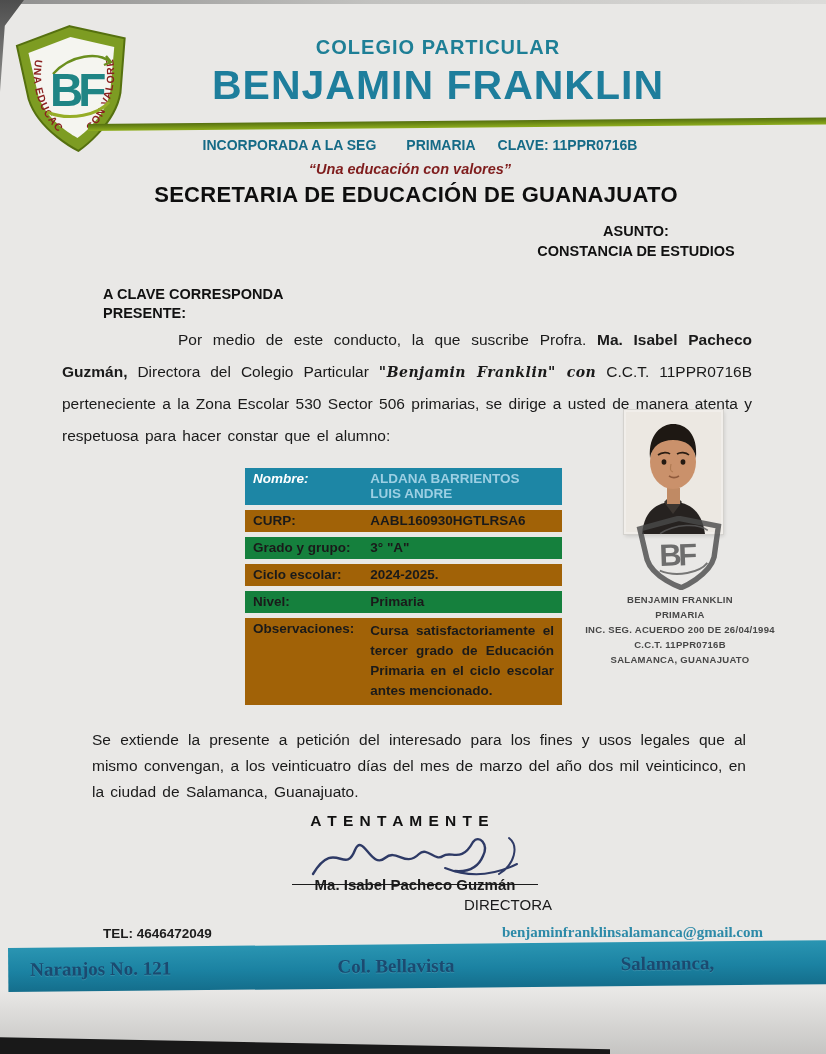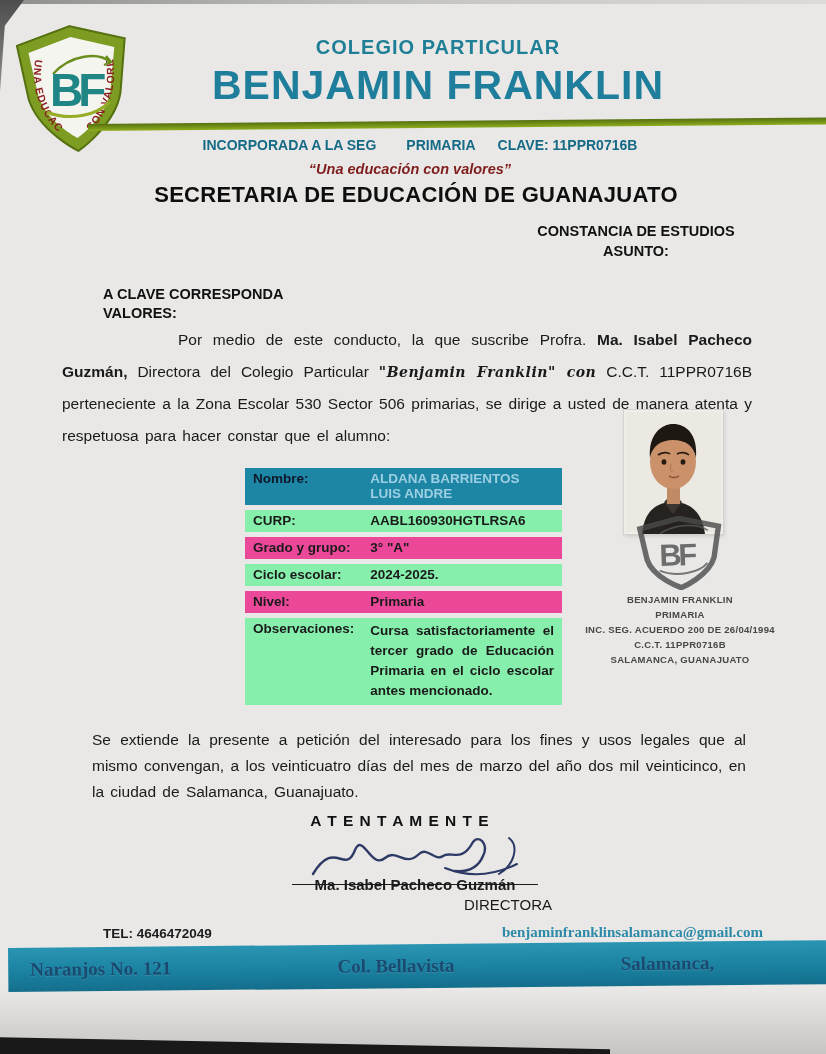--- a/index.html
+++ b/index.html
@@ -51,24 +51,24 @@
   .stamp { position:absolute; left:566px; top:516px; width:228px; text-align:center; color:#474747; }
   .stamp-shield { opacity:.8; transform:rotate(-2deg); }
   .stamp-lines { font-size:9.5px; font-weight:700; line-height:15px; letter-spacing:.3px; margin-top:-2px; }
 
   
   .stable { position:absolute; left:245px; top:463px; width:317px;
     border-collapse:separate; border-spacing:0 5px; font-size:13.5px; }
   .stable td { padding:3px 8px 4px 8px; vertical-align:top; font-weight:700; }
   .stable td.lab { width:106px; white-space:nowrap; }
   .row-head td { background:#1d86a5; }
-  .row-head .lab { color:#0f172a; }
+  .row-head .lab { color:#ffffff;font-style:italic; }
   .row-head .val { color:#9ccfe3;margin-left:37px; }
-  .row-a td { background:#86efac; }
-  .row-b td { background:#ec4899; }
+  .row-a td { background:#a16207; }
+  .row-b td { background:#15803d; }
   .obs-val { text-align:justify; line-height:20px; }
 
   .para2 { position:absolute; left:92px; top:727px; width:654px; font-size:15.5px;
     line-height:26px; text-align:justify; word-spacing:2px; }
 
   .atentamente { position:absolute; left:250px; top:812px; width:300px; text-align:center;
     font-weight:700; font-size:15.5px; letter-spacing:1px; color:#111; }
   .sig-wrap { position:absolute; left:292px; top:830px; width:246px; text-align:center;
     border-bottom:1.6px solid #1c1c1c; }
   .signer-name { position:absolute; left:278px; top:876px; width:274px; text-align:center;
@@ -122,27 +122,27 @@
     <div class="school-name">BENJAMIN FRANKLIN</div>
   </div>
   <div class="green-line"></div>
   <div class="incorporada">
     <span class="sp1">INCORPORADA A LA SEG</span><span class="sp2">PRIMARIA</span><span>CLAVE: 11PPR0716B</span>
   </div>
   <div class="motto">“Una educación con valores”</div>
   <div class="secretaria">SECRETARIA DE EDUCACIÓN DE GUANAJUATO</div>
 
   <div class="subject">
+    <div>ASUNTO:</div>
     <div>CONSTANCIA DE ESTUDIOS</div>
-    <div>ASUNTO:</div>
   </div>
 
   <div class="addressee">
     <div>A CLAVE CORRESPONDA</div>
-    <div>VALORES:</div>
+    <div>PRESENTE:</div>
   </div>
 
   <p class="para1"><span>Por  medio  de   este conducto, la que suscribe Profra. </span><b>Ma. Isabel Pacheco Guzmán,</b><span> Directora del Colegio Particular </span><span class="script">"Benjamin Franklin" con</span><span> C.C.T. 11PPR0716B perteneciente a la Zona Escolar 530 Sector 506 primarias, se dirige a usted de manera atenta y respetuosa para hacer constar que el alumno:</span></p>
 
   <div class="photo">
     <svg width="99" height="124" viewBox="0 0 99 124">
       <rect width="99" height="124" fill="#f1eeea"></rect>
       <rect x="2" y="2" width="95" height="120" fill="#ece8e2"></rect>
       <path d="M18 124 C20 100 34 92 49 92 C64 92 78 100 81 124 Z" fill="#262220"></path>
       <path d="M40 92 L49 104 L58 92 L54 88 L44 88 Z" fill="#3c3631"></path>

